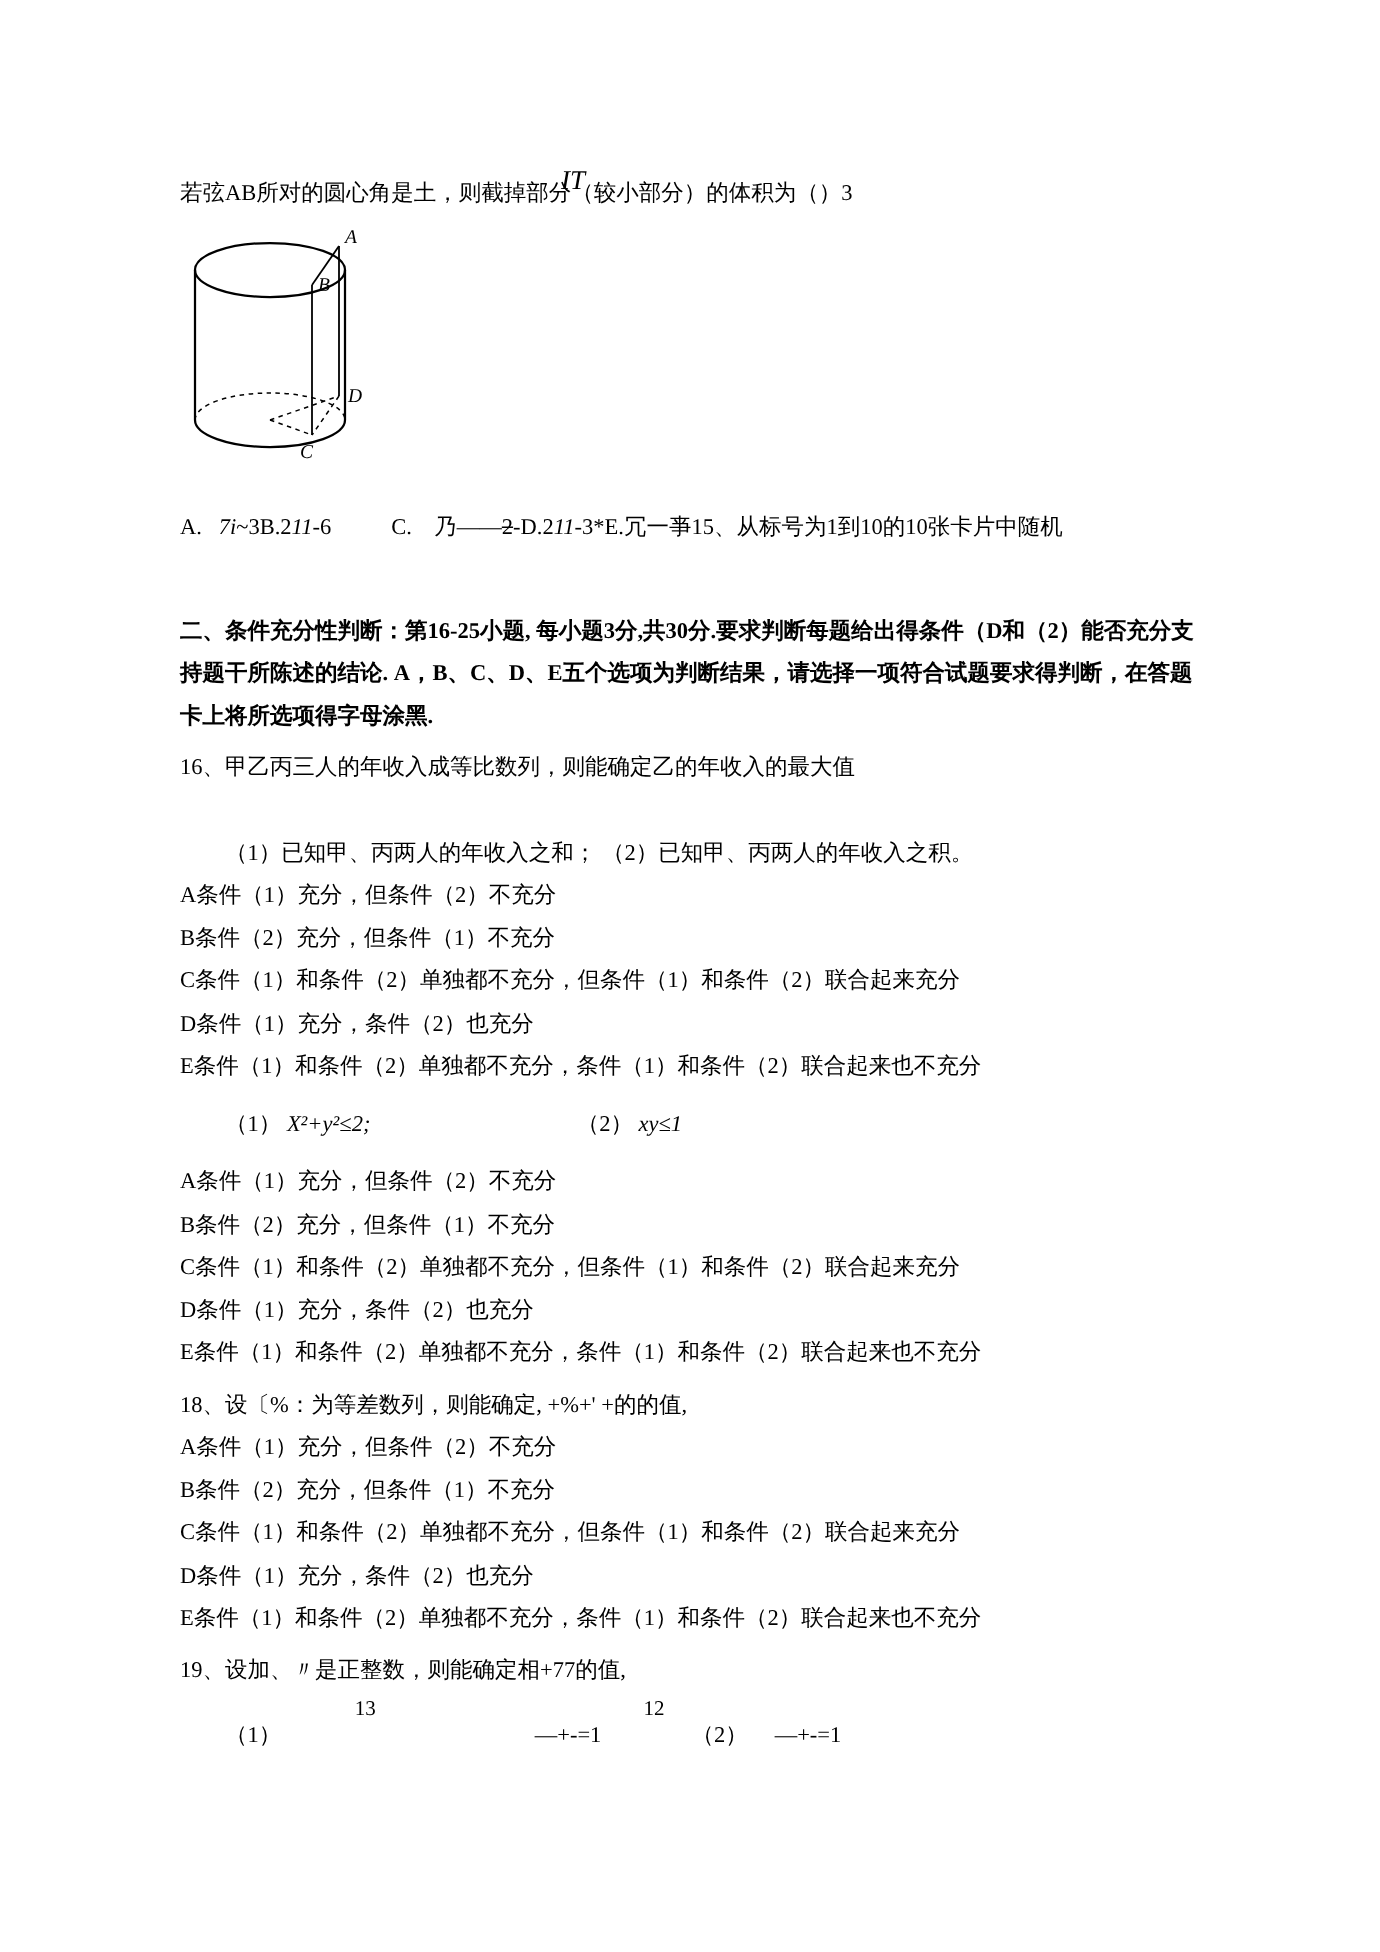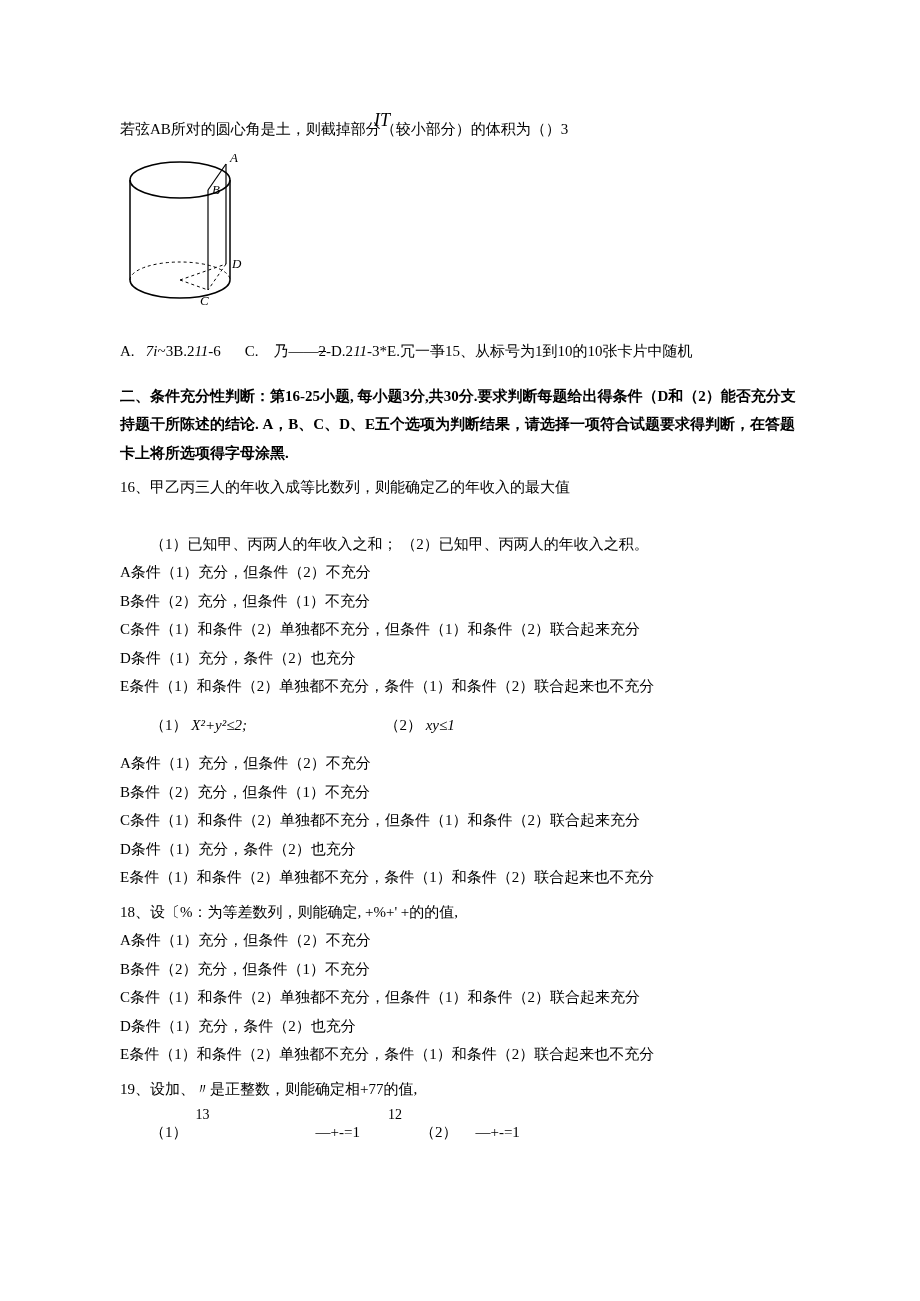--- a/index.html
+++ b/index.html
@@ -21,22 +21,22 @@
       font-style: italic;
       font-family: "Times New Roman", serif;
       font-size: 18px;
     }
     .figure {
       margin: 6px 0 18px 0;
     }
     .opt-row {
       display: flex;
       align-items: flex-start;
-      gap: 24px;
-      margin-bottom: 16px;
+      gap: 40px;
+      margin-bottom: 40px;
     }
     .opt-c-wrap { flex: 1; }
     .opt-c-line1 { font-family: "Times New Roman", serif; }
     .opt-c-line2 {
       font-family: "SimSun", "宋体", serif;
       margin-left: 28px;
       margin-top: 2px;
     }
     .section-header {
       font-weight: bold;
@@ -58,20 +58,21 @@
       align-items: flex-end;
       gap: 8px;
       padding-left: 30px;
       line-height: 1.2;
       margin-top: 4px;
     }
     .frac-col {
       display: flex;
       flex-direction: column;
       align-items: center;
+      margin-left: 41px;
     }
     .frac-top { font-size: 14px; }
     .frac-bottom { font-size: 14px; }
   </style>
 </head>
 <body>
 
 <div class="q-block">
   <div class="q14-line2">
     <span class="it-label">IT</span>

